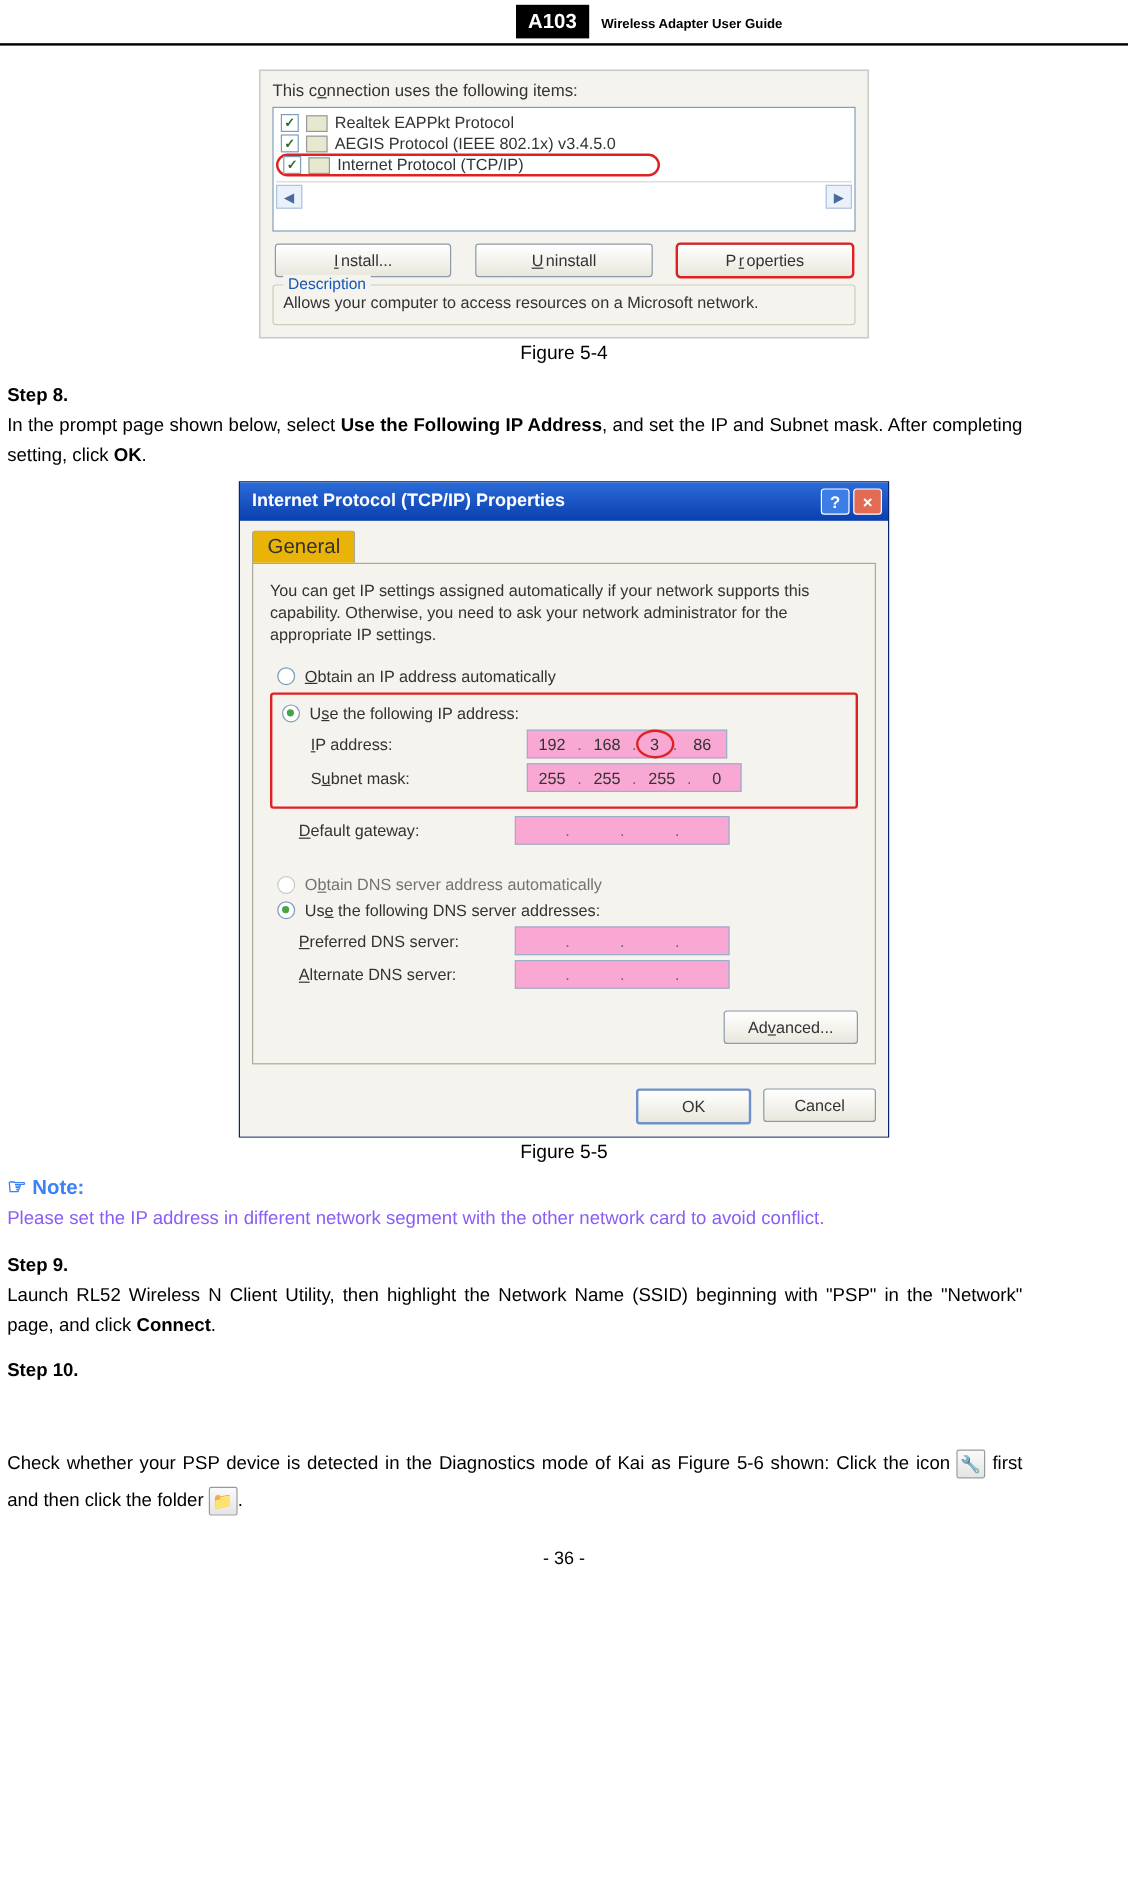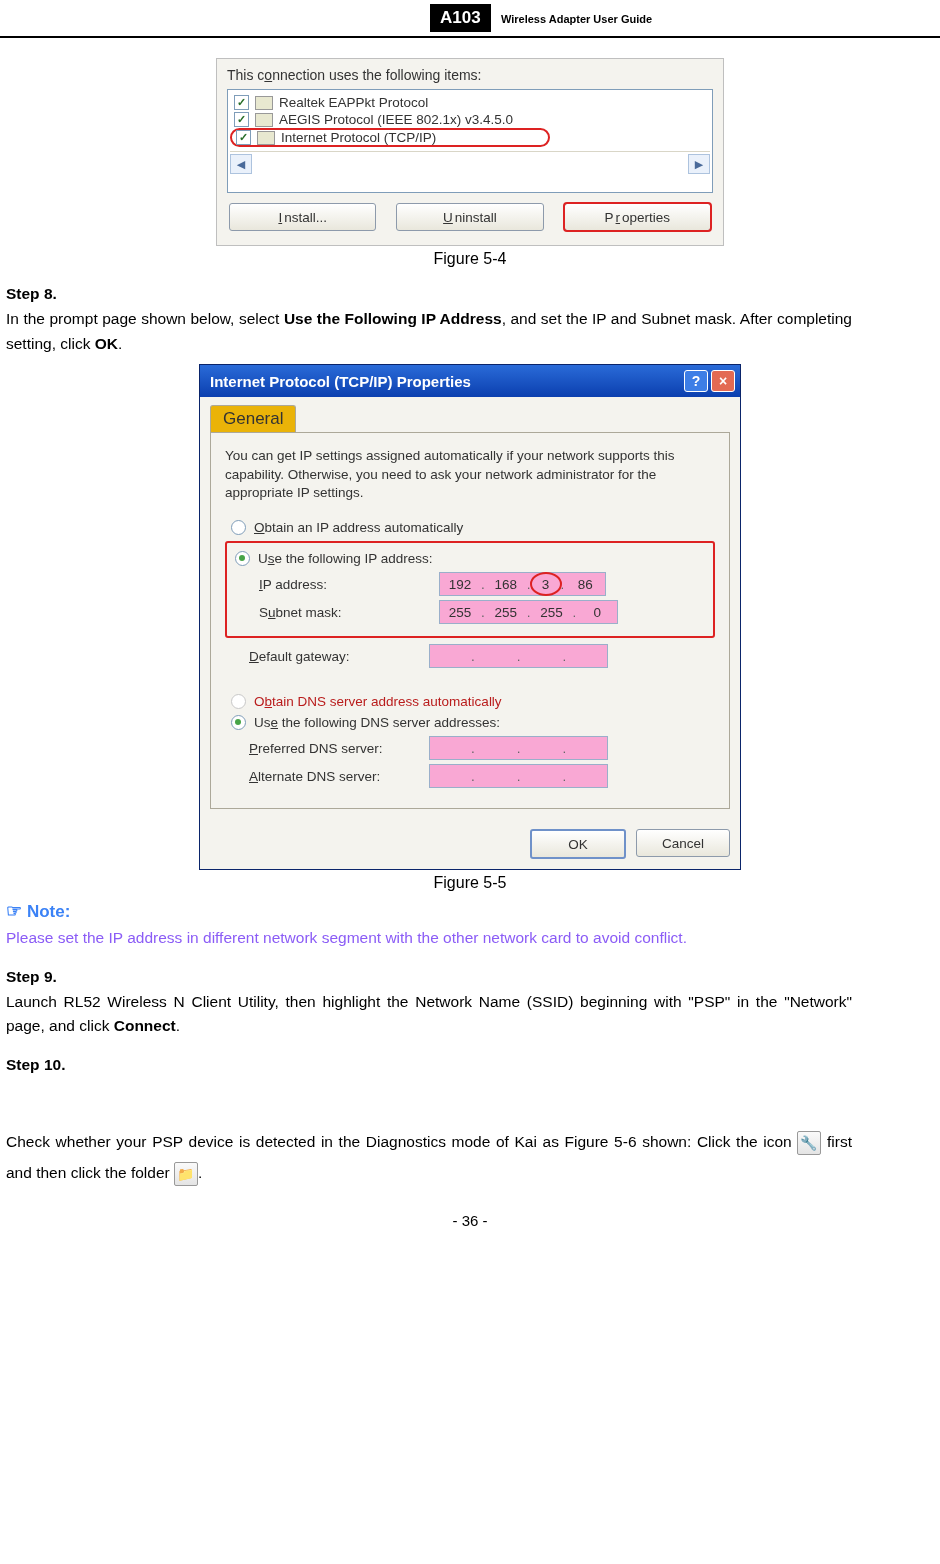--- a/index.html
+++ b/index.html
@@ -162,21 +162,21 @@
     display:inline-block;border:1px solid #aca899;border-bottom:none;
     background:#eab308;padding:3px 12px;border-radius:3px 3px 0 0;font-size:17px;
     position:relative;top:0;
   }
   .tabpanel{border:1px solid #aca899;background:#f4f3ee;padding:14px 14px 16px 14px;}
   .intro{line-height:1.35;margin-bottom:18px;}
   .radio-line{display:flex;align-items:center;gap:8px;margin:4px 0 6px 6px;}
   .radio{width:13px;height:13px;border:1px solid #7f9db9;border-radius:50%;background:#fff;position:relative;display:inline-block;}
   .radio.sel::after{content:"";position:absolute;left:2.5px;top:2.5px;width:6px;height:6px;background:#47a447;border-radius:50%;}
   .radio.dis{border-color:#c8c8c8;}
-  .disabled-text{color:#b91c1c;}
+  .disabled-text{color:#737373;}
   .ipgroup{
     border:2px solid #d22;border-radius:3px;padding:4px 8px 8px 8px;margin:0 0 6px 0;
   }
   .fieldgrid{margin-left:24px;}
   .field-row{display:flex;align-items:center;margin:4px 0;}
   .field-label{width:180px;}
   .ipbox{display:inline-flex;border:1px solid #9aafca;background:#f9a8d4;height:22px;align-items:center;}
   .ipseg{width:40px;text-align:center;font-size:13.5px;}
   .ipdot{padding:0 1px;color:#666;}
   .ipcircle{display:inline-flex;align-items:center;justify-content:center;width:28px;height:20px;border:2px solid #d22;border-radius:50%;margin:0 -2px;}
@@ -225,20 +225,24 @@
         <div class="scroll-row">
           <span class="scroll-btn">◀</span>
           <span class="scroll-btn">▶</span>
         </div>
       </div>
       <div class="dlg1-btnrow">
         <div class="winbtn"><span class="u">I</span>nstall...</div>
         <div class="winbtn"><span class="u">U</span>ninstall</div>
         <div class="winbtn boxed">P<span class="u">r</span>operties</div>
       </div>
+      <div class="groupbox">
+        <div class="groupbox-legend">Description</div>
+        <div class="desc-text">Allows your computer to access resources on a Microsoft network.</div>
+      </div>
     </div>
     <div class="figure-caption">Figure 5-4</div>
   </div>
 
   <div class="step">
     <span class="step-label">Step 8.</span>
     <span class="step-body">
       <span>In the prompt page shown below, select </span><span class="bold">Use the Following IP Address</span><span>, and set the IP and Subnet mask. After completing setting, click </span><span class="bold">OK</span><span>.</span>
     </span>
   </div>
@@ -341,20 +345,23 @@
                     <span class="ipdot">.</span>
                     <span class="ipseg"></span>
                     <span class="ipdot">.</span>
                     <span class="ipseg"></span>
                     <span class="ipdot">.</span>
                     <span class="ipseg"></span>
               </span>
             </div>
           </div>
 
+          <div class="advrow">
+            <span class="okbtn" style="width:110px;">Ad<span class="u">v</span>anced...</span>
+          </div>
         </div>
       </div>
       <div class="okrow">
         <span class="okbtn primary">OK</span>
         <span class="okbtn">Cancel</span>
       </div>
     </div>
     </div>
     <div class="figure-caption">Figure 5-5</div>
   </div>

